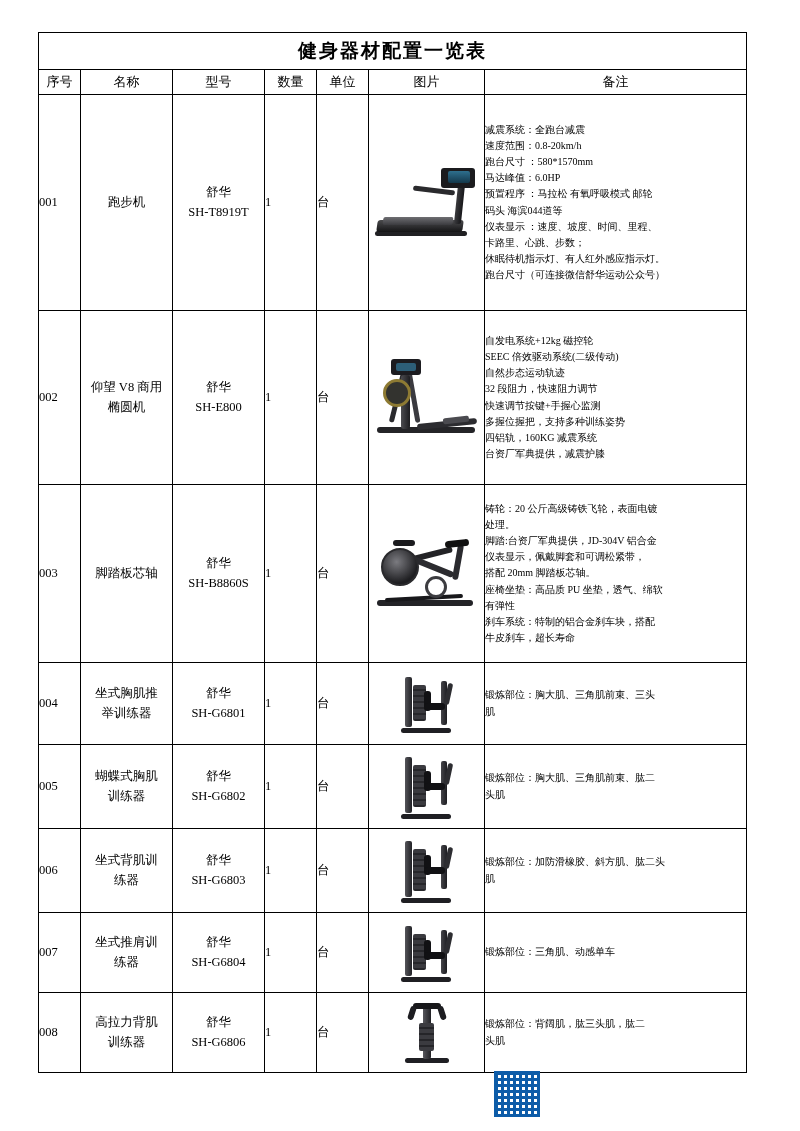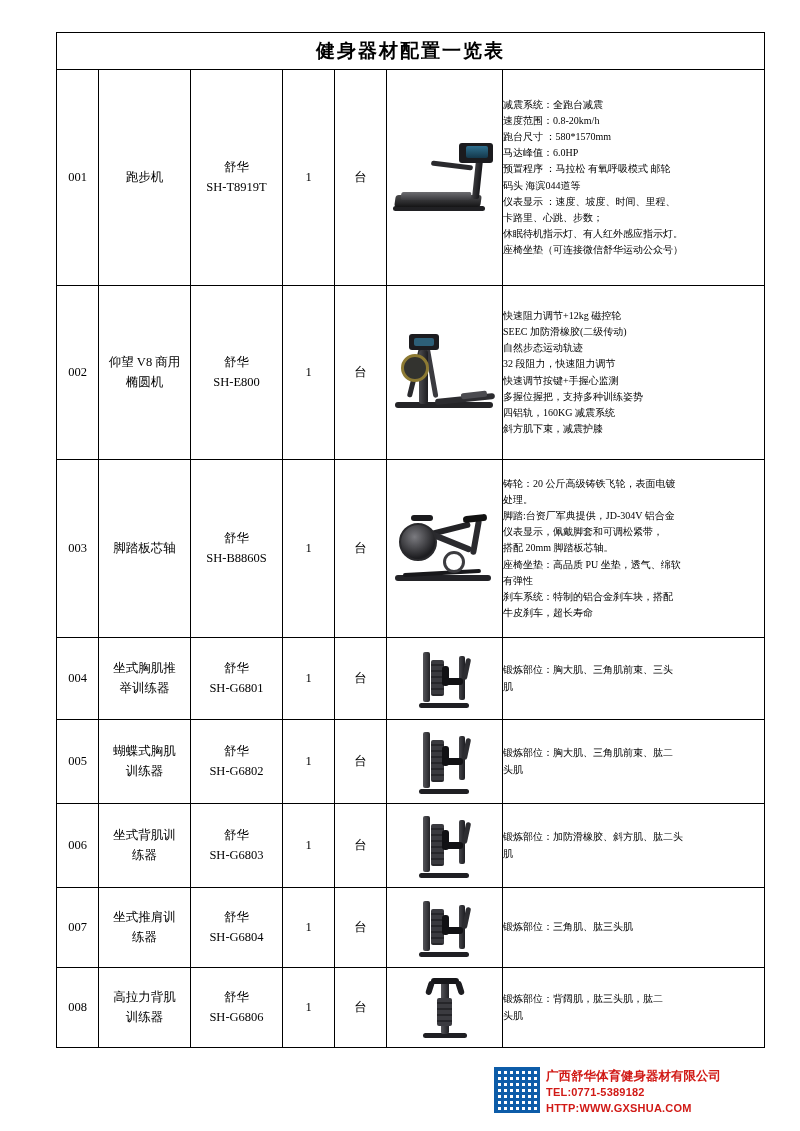--- a/index.html
+++ b/index.html
@@ -13,21 +13,21 @@
     font-family: "Liberation Serif", "DejaVu Serif", serif;
     color: #000;
     position: relative;
     overflow: hidden;
   }
   .page {
     position: relative;
     width: 800px;
     height: 1131px;
     box-sizing: border-box;
-    padding: 32px 46px 0 56px;
+    padding: 32px 46px 0 38px;
   }
   table.equip {
     width: 708px;
     border-collapse: collapse;
     table-layout: fixed;
   }
   table.equip td, table.equip th {
     border: 1px solid #000;
     vertical-align: middle;
     padding: 0;
@@ -48,21 +48,20 @@
   }
   .c-seq { width: 42px; }
   .c-name { width: 92px; }
   .c-model { width: 92px; }
   .c-qty { width: 52px; }
   .c-unit { width: 52px; }
   .c-pic { width: 116px; }
   .c-note { width: 262px; }
 
   td.seq, td.qty, td.unit {
-    text-align: center;
     font-size: 12.5px;
   }
   td.name, td.model {
     text-align: center;
     font-size: 12.5px;
     line-height: 1.55;
     padding: 4px 3px;
   }
   td.note {
     font-size: 10px;
@@ -307,20 +306,29 @@
         <col class="c-model">
         <col class="c-qty">
       <col class="c-unit">
         <col class="c-pic">
         <col class="c-note">
     </colgroup>
     <tbody>
       <tr>
         <td class="title-cell" colspan="7">健身器材配置一览表</td>
       </tr>
+      <tr class="hdr">
+        <td>序号</td>
+        <td>名称</td>
+        <td>型号</td>
+        <td>数量</td>
+        <td>单位</td>
+        <td>图片</td>
+        <td>备注</td>
+      </tr>
 
       <tr style="height:216px">
         <td class="seq">001</td>
         <td class="name">
           <div>跑步机</div>
         </td>
         <td class="model">
           <div>舒华</div>
           <div>SH-T8919T</div>
         </td>
@@ -342,21 +350,21 @@
         <td class="note">
           <span class="nl">减震系统：全跑台减震</span>
           <span class="nl">速度范围：0.8-20km/h</span>
           <span class="nl">跑台尺寸 ：580*1570mm</span>
           <span class="nl">马达峰值：6.0HP</span>
           <span class="nl">预置程序 ：马拉松 有氧呼吸模式 邮轮</span>
           <span class="nl">码头 海滨044道等</span>
           <span class="nl">仪表显示 ：速度、坡度、时间、里程、</span>
           <span class="nl">卡路里、心跳、步数；</span>
           <span class="nl">休眠待机指示灯、有人红外感应指示灯。</span>
-          <span class="nl">座椅坐垫（可连接微信舒华运动公众号）</span>
+          <span class="nl">跑台尺寸（可连接微信舒华运动公众号）</span>
         </td>
       </tr>
 
       <tr style="height:174px">
         <td class="seq">002</td>
         <td class="name">
           <div>仰望 V8 商用</div>
           <div>椭圆机</div>
         </td>
         <td class="model">
@@ -373,28 +381,28 @@
                 <div class="pedal"></div>
               <div class="arm1"></div>
                 <div class="arm2"></div>
                 <div class="col"></div>
               <div class="wheel"></div>
                 <div class="cons"></div>
             </div>
           </div>
         </td>
         <td class="note">
-          <span class="nl">快速阻力调节+12kg 磁控轮</span>
-          <span class="nl">SEEC 加防滑橡胶(二级传动)</span>
+          <span class="nl">自发电系统+12kg 磁控轮</span>
+          <span class="nl">SEEC 倍效驱动系统(二级传动)</span>
           <span class="nl">自然步态运动轨迹</span>
           <span class="nl">32 段阻力，快速阻力调节</span>
           <span class="nl">快速调节按键+手握心监测</span>
           <span class="nl">多握位握把，支持多种训练姿势</span>
           <span class="nl">四铝轨，160KG 减震系统</span>
-          <span class="nl">斜方肌下束，减震护膝</span>
+          <span class="nl">台资厂军典提供，减震护膝</span>
         </td>
       </tr>
 
       <tr style="height:178px">
         <td class="seq">003</td>
         <td class="name">
           <div>脚踏板芯轴</div>
         </td>
         <td class="model">
           <div>舒华</div>
@@ -542,21 +550,21 @@
                 <div class="frameL"></div>
                 <div class="frameR"></div>
               <div class="stack"></div>
                 <div class="back"></div>
                 <div class="seat"></div>
                 <div class="armL"></div>
             </div>
           </div>
         </td>
         <td class="note">
-          <span class="nl">锻炼部位：三角肌、肱三头肌</span>
+          <span class="nl">锻炼部位：三角肌、动感单车</span>
         </td>
       </tr>
 
       <tr style="height:80px">
         <td class="seq">008</td>
         <td class="name">
           <div>高拉力背肌</div>
           <div>训练器</div>
         </td>
         <td class="model">
@@ -580,19 +588,14 @@
         <td class="note">
           <span class="nl">锻炼部位：背阔肌，肱三头肌，肱二</span>
           <span class="nl">头肌</span>
         </td>
       </tr>
     </tbody>
   </table>
 
   <div class="footer">
     <div class="qr"></div>
-    <div class="ftext">
-      <div class="company">广西舒华体育健身器材有限公司</div>
-      <div class="line">TEL:0771-5389182</div>
-      <div class="line">HTTP:WWW.GXSHUA.COM</div>
-    </div>
   </div>
 </div>
 
 </body></html>

